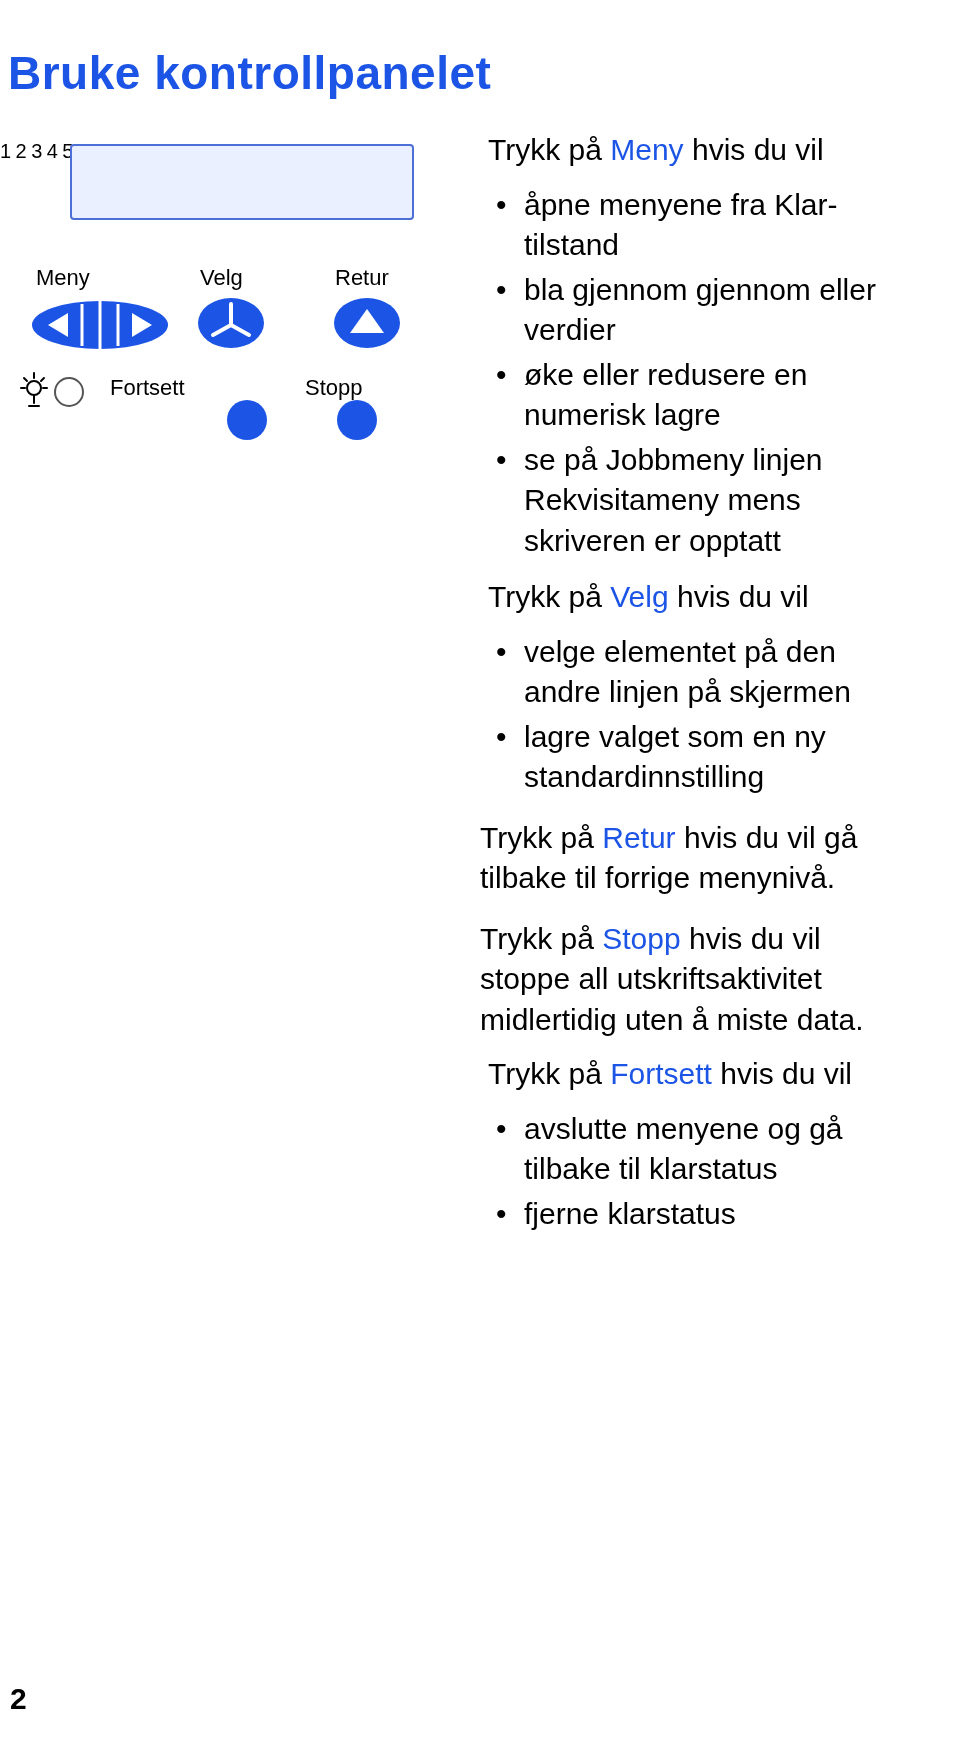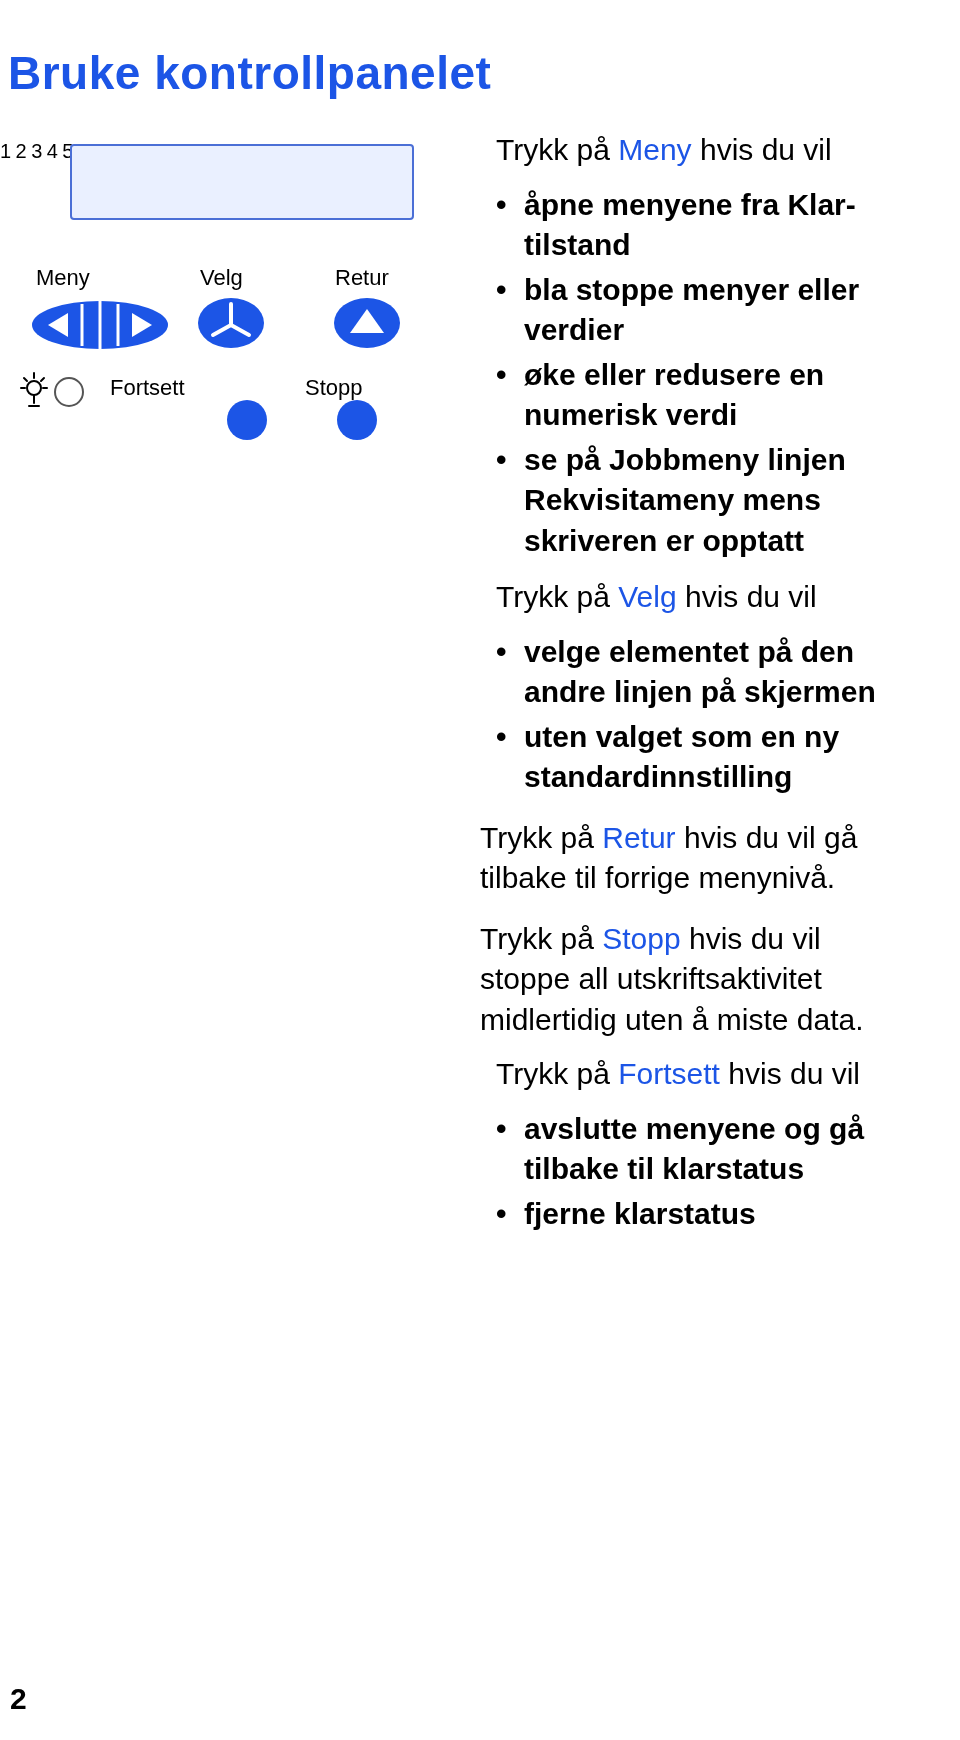--- a/index.html
+++ b/index.html
@@ -81,31 +81,30 @@
   .btn-velg{left:196px; top:155px}
   .btn-retur{left:332px; top:155px}
 
   .btn-light{left:19px; top:230px}
   .btn-fortsett{left:225px; top:258px}
   .btn-stopp{left:335px; top:258px}
 
   
   .lead{
     color:#000;
-    margin:0 0 14px 16px;
+    margin:0 0 14px 8px;
   }
   .lead .kw,
   .para .kw{color:#1c55e6}
   .lead,.para{line-height:1.35}
   .para{margin:20px 0 14px 0}
   ul.bul{
     list-style:none;
     padding:0;
     margin:0 0 16px 0;
-    font-weight:bold;
   }
   ul.bul li{
     position:relative;
     padding-left:44px;
     margin:0 0 4px 0;
   }
   ul.bul li::before{
     content:"•";
     position:absolute;
     left:16px; top:0;
@@ -205,31 +204,31 @@
       </div>
     </div>
 
     <div class="right-col">
 
       <p class="lead">
         <span>Trykk på </span><span class="kw">Meny</span><span> hvis du vil</span>
       </p>
       <ul class="bul">
         <li>åpne menyene fra Klar-tilstand</li>
-        <li>bla stoppe menyer eller verdier</li>
-        <li>øke eller redusere en numerisk verdi</li>
+        <li>bla gjennom gjennom eller verdier</li>
+        <li>øke eller redusere en numerisk lagre</li>
         <li>se på Jobbmeny linjen Rekvisitameny mens skriveren er opptatt</li>
       </ul>
 
       <p class="lead">
         <span>Trykk på </span><span class="kw">Velg</span><span> hvis du vil</span>
       </p>
       <ul class="bul">
         <li>velge elementet på den andre linjen på skjermen</li>
-        <li>uten valget som en ny standardinnstilling</li>
+        <li>lagre valget som en ny standardinnstilling</li>
       </ul>
 
       <p class="para">
         <span>Trykk på </span><span class="kw">Retur</span><span> hvis du vil gå tilbake til forrige menynivå.</span>
       </p>
 
       <p class="para">
         <span>Trykk på </span><span class="kw">Stopp</span><span> hvis du vil stoppe all utskriftsaktivitet midlertidig uten å miste data.</span>
       </p>
 

